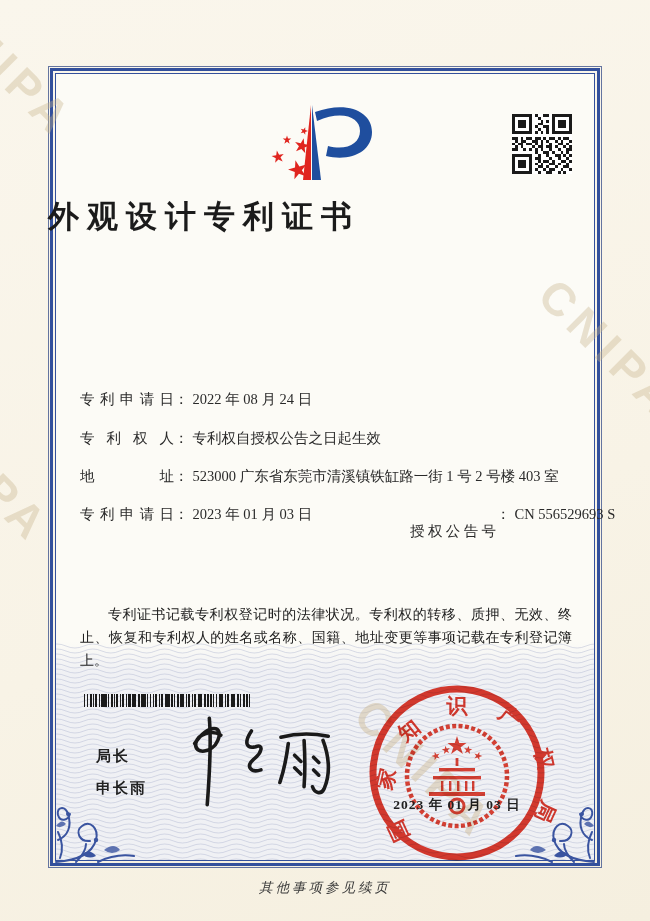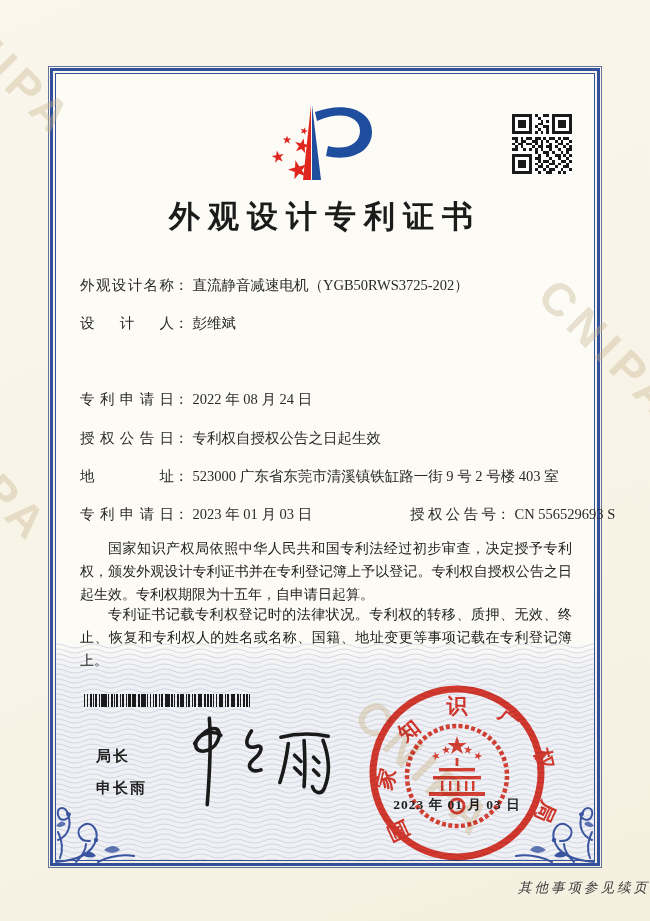--- a/index.html
+++ b/index.html
@@ -26,26 +26,26 @@
   .f3{position:absolute;inset:7px;border:1px solid #33509c;background:#fcfbf6;overflow:hidden;}
   .waves-wrap{position:absolute;left:0;right:0;bottom:0;height:218px;
     background:linear-gradient(to bottom, rgba(233,235,243,0) 0, rgba(233,235,243,.65) 30px, rgba(233,235,243,.65));}
   .wave{stroke:#a9b0cd;stroke-width:.7;fill:none;opacity:.6;}
   
   .content{position:absolute;inset:0;z-index:3;}
   .certno{position:absolute;left:76px;top:102px;font-size:15px;letter-spacing:2px;}
   .logo{position:absolute;left:248px;top:100px;width:160px;height:86px;}
   .qr{position:absolute;left:512px;top:114px;width:60px;height:60px;}
   .title{
-    position:absolute;left:48px;top:196px;width:554px;text-align:center;
+    position:absolute;left:48px;top:196px;width:554px;
     font-size:31px;font-weight:bold;letter-spacing:8px;color:#1b1b1b;
   }
   .frow{position:absolute;left:80px;font-size:14.5px;white-space:nowrap;}
   .flabel{display:inline-block;width:94px;text-align:justify;text-align-last:justify;vertical-align:top;}
-  .flabel2{display:inline-block;width:86px;text-align:justify;text-align-last:justify;vertical-align:top;}
+  .flabel2{display:inline-block;width:86px;text-align:justify;text-align-last:justify;vertical-align:top;margin-top:17px;}
   .colon{display:inline-block;}
   .fvalue{margin-left:4px;}
   .grant{position:absolute;left:330px;top:0;}
   .para{
     position:absolute;left:80px;width:492px;font-size:14px;line-height:23px;
     text-indent:2em;text-align:justify;color:#222;
   }
   .barcode{
     position:absolute;left:84px;top:694px;width:166px;height:13px;
     background:
@@ -70,21 +70,21 @@
   .c5{transform:rotate(77deg)   translate(0,-67px) translate(-50%,-50%);}
   .c6{transform:rotate(115deg)  translate(0,-67px) translate(-50%,-50%);}
   .seal-date{position:absolute;left:0;top:112px;width:178px;text-align:center;
     font-size:13.5px;font-weight:bold;color:#161616;letter-spacing:1px;
     font-family:"Liberation Serif", serif;}
   .flourish{position:absolute;width:94px;height:96px;z-index:3;}
   .fl-left{left:52px;top:770px;}
   .fl-right{left:504px;top:770px;transform:scaleX(-1);}
   .pagenum{position:absolute;left:48px;top:842px;width:554px;text-align:center;
     font-size:13px;letter-spacing:2px;color:#333;z-index:3;}
-  .contnote{position:absolute;left:0;top:879px;width:650px;text-align:right;
+  .contnote{position:absolute;left:0;top:879px;width:650px;text-align:center;
     font-size:13.5px;font-style:italic;letter-spacing:3px;color:#3a3a3a;}
 </style>
 </head>
 <body>
 
 <div class="wm wm1">CNIPA</div>
 <div class="wm wm2">CNIPA</div>
 <div class="wm wm3">CNIPA</div>
 <div class="wm wm4">CNIPA</div>
 
@@ -184,43 +184,36 @@
       <path d="M9 16h1v1h-1zM11 16h2v1h-2zM14 16h1v1h-1zM17 16h2v1h-2zM20 16h1v1h-1z"></path>
       <path d="M8 17h1v1h-1zM10 17h1v1h-1zM13 17h2v1h-2zM16 17h1v1h-1zM19 17h1v1h-1z"></path>
       <path d="M9 18h2v1h-2zM12 18h1v1h-1zM15 18h1v1h-1zM18 18h2v1h-2z"></path>
       <path d="M8 19h1v1h-1zM11 19h1v1h-1zM13 19h2v1h-2zM17 19h1v1h-1zM20 19h1v1h-1z"></path>
       <path d="M9 20h1v1h-1zM12 20h2v1h-2zM16 20h1v1h-1zM18 20h1v1h-1z"></path>
     </g>
   </svg>
 
   <div class="title">外观设计专利证书</div>
 
-  <div class="frow" style="top:276px">
-    <span class="flabel">外观设计名称</span><span class="colon">：</span><span class="fvalue">直流静音减速电机（YGB50RWS3725-202）</span>
-  </div>
-  <div class="frow" style="top:314px">
-    <span class="flabel">设计人</span><span class="colon">：</span><span class="fvalue">彭维斌</span>
-  </div>
   <div class="frow" style="top:390px">
     <span class="flabel">专利申请日</span><span class="colon">：</span><span class="fvalue">2022 年 08 月 24 日</span>
   </div>
   <div class="frow" style="top:429px">
-    <span class="flabel">授权公告日</span><span class="colon">：</span><span class="fvalue">专利权自授权公告之日起生效</span>
+    <span class="flabel">专利权人</span><span class="colon">：</span><span class="fvalue">专利权自授权公告之日起生效</span>
   </div>
   <div class="frow" style="top:467px">
-    <span class="flabel">地址</span><span class="colon">：</span><span class="fvalue">523000 广东省东莞市清溪镇铁缸路一街 9 号 2 号楼 403 室</span>
+    <span class="flabel">地址</span><span class="colon">：</span><span class="fvalue">523000 广东省东莞市清溪镇铁缸路一街 1 号 2 号楼 403 室</span>
   </div>
   <div class="frow" style="top:505px;width:492px">
     <span class="flabel">专利申请日</span><span class="colon">：</span><span class="fvalue">2023 年 01 月 03 日</span>
     <span class="grant">
       <span class="flabel2">授权公告号</span><span class="colon">：</span><span class="fvalue">CN 556529693 S</span>
     </span>
   </div>
 
-  <div class="para" style="top:537px">国家知识产权局依照中华人民共和国专利法经过初步审查，决定授予专利权，颁发外观设计专利证书并在专利登记簿上予以登记。专利权自授权公告之日起生效。专利权期限为十五年，自申请日起算。</div>
   <div class="para" style="top:603px">专利证书记载专利权登记时的法律状况。专利权的转移、质押、无效、终止、恢复和专利权人的姓名或名称、国籍、地址变更等事项记载在专利登记簿上。</div>
 
   <div class="barcode"></div>
 
   <div class="signer" style="top:747px">局长</div>
   <div class="signer" style="top:779px">申长雨</div>
 
   <svg class="sig" viewBox="0 0 170 95">
     <g fill="none" stroke="#1a1a1a" stroke-width="3.4" stroke-linecap="round" stroke-linejoin="round">
       <path d="M30 30 C 44 10 58 13 52 27 C 47 39 30 41 31 30 C 33 20 47 17 55 22"></path>

